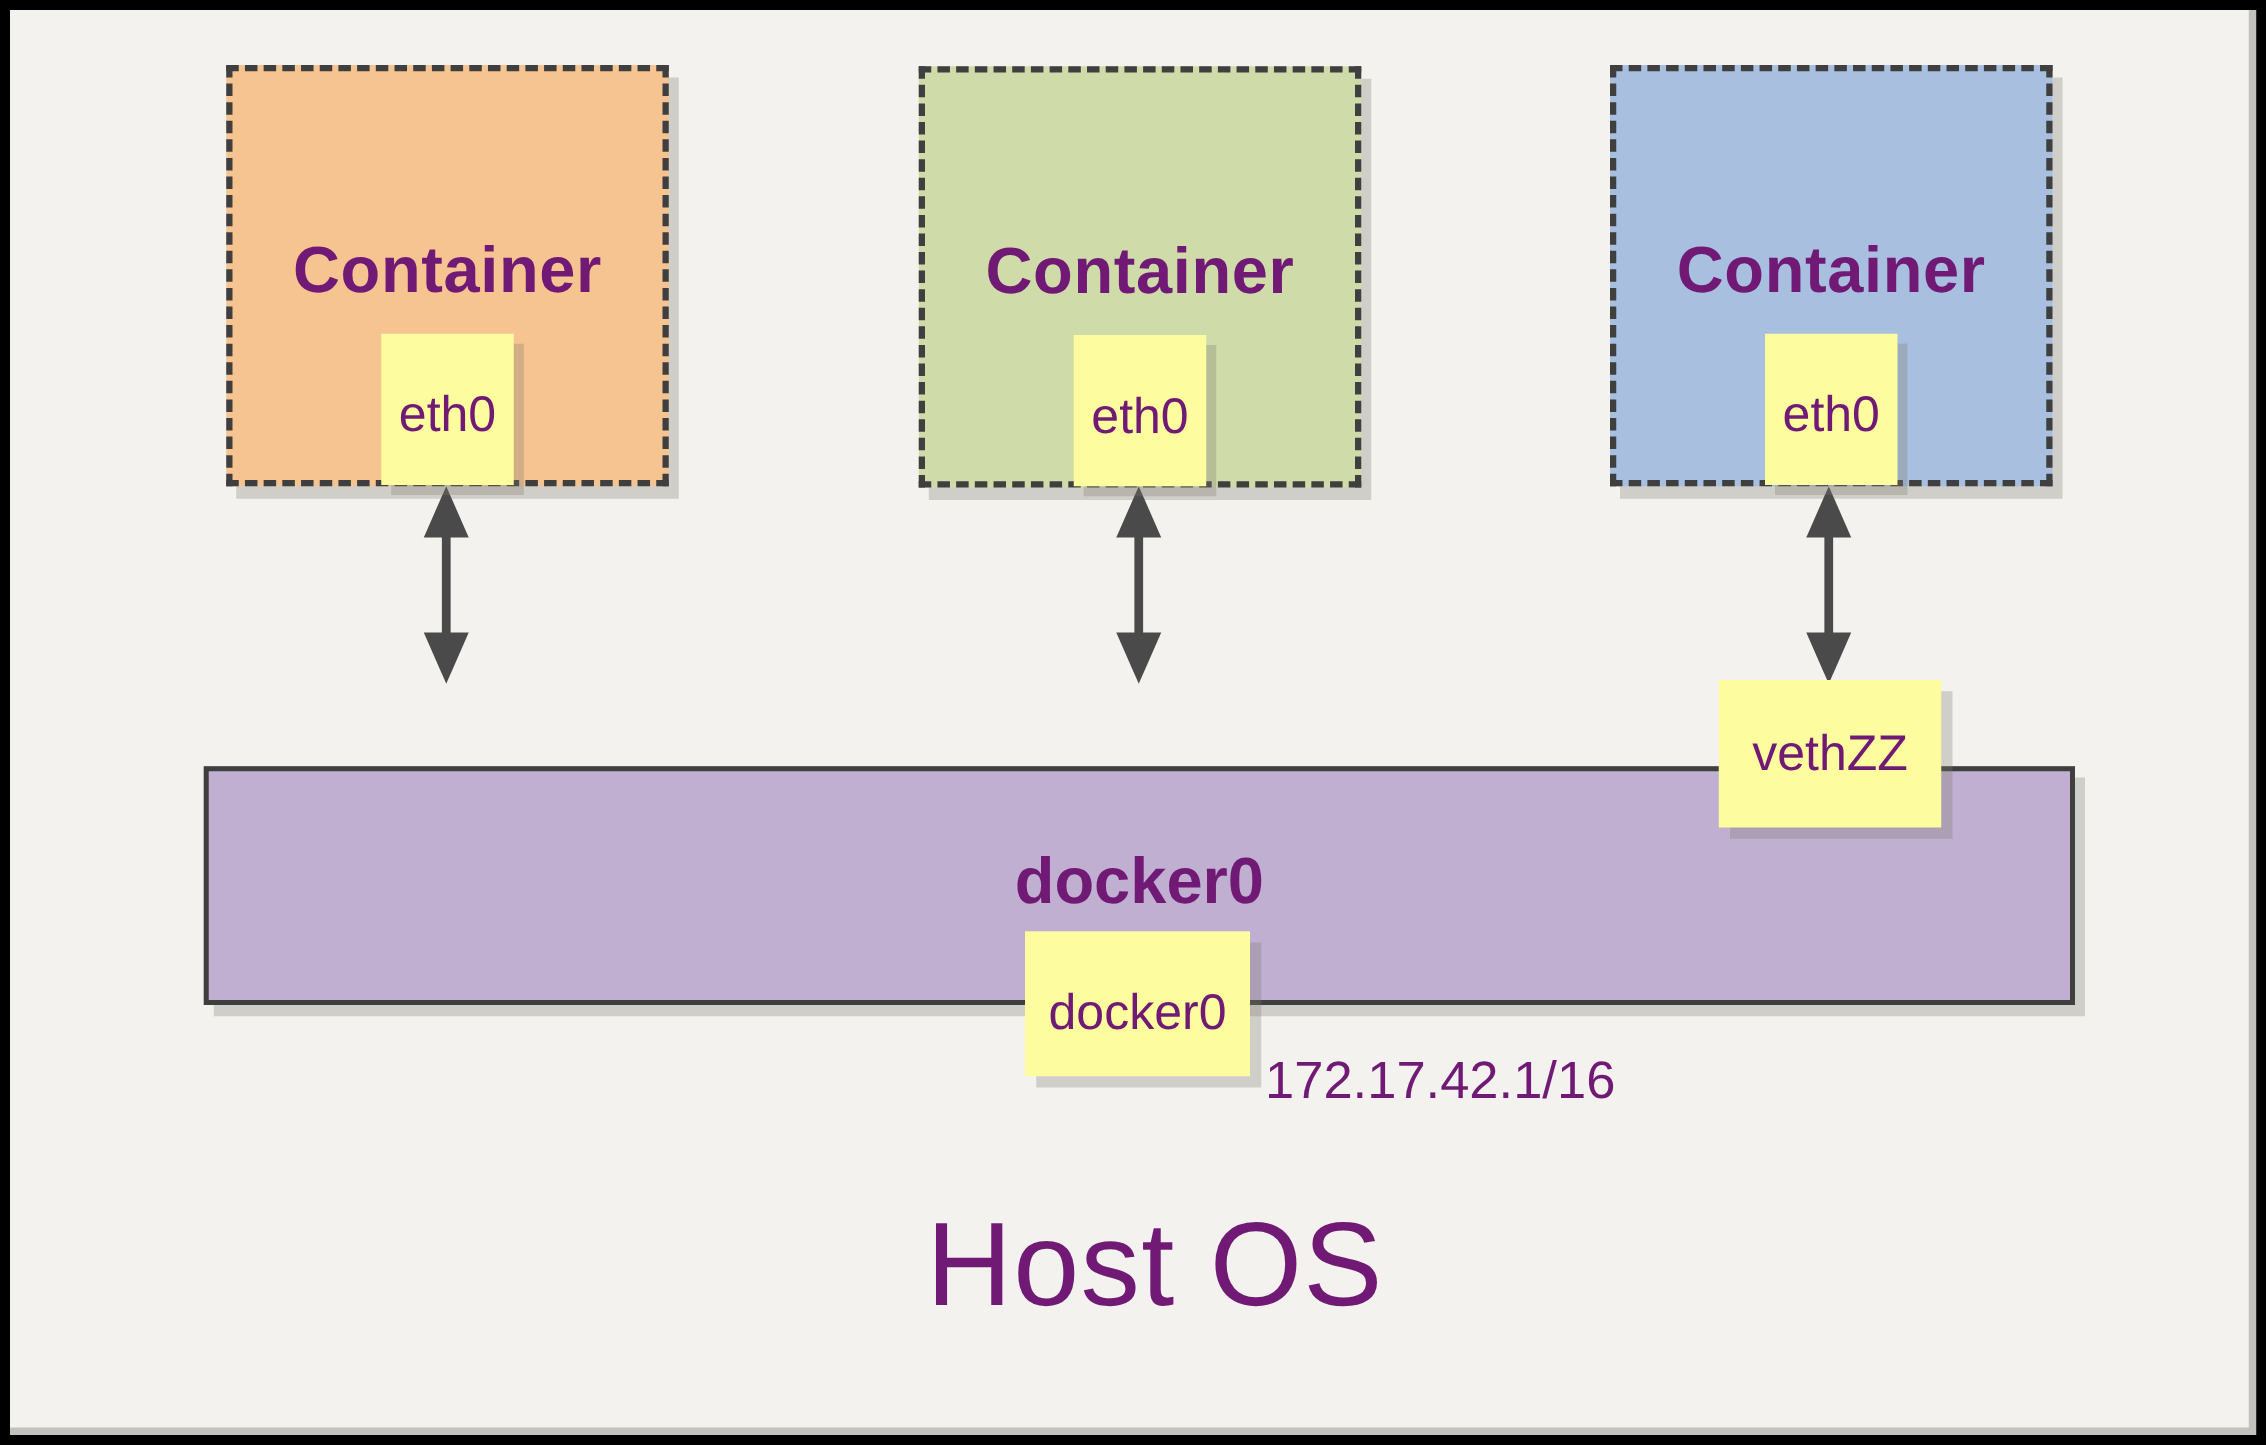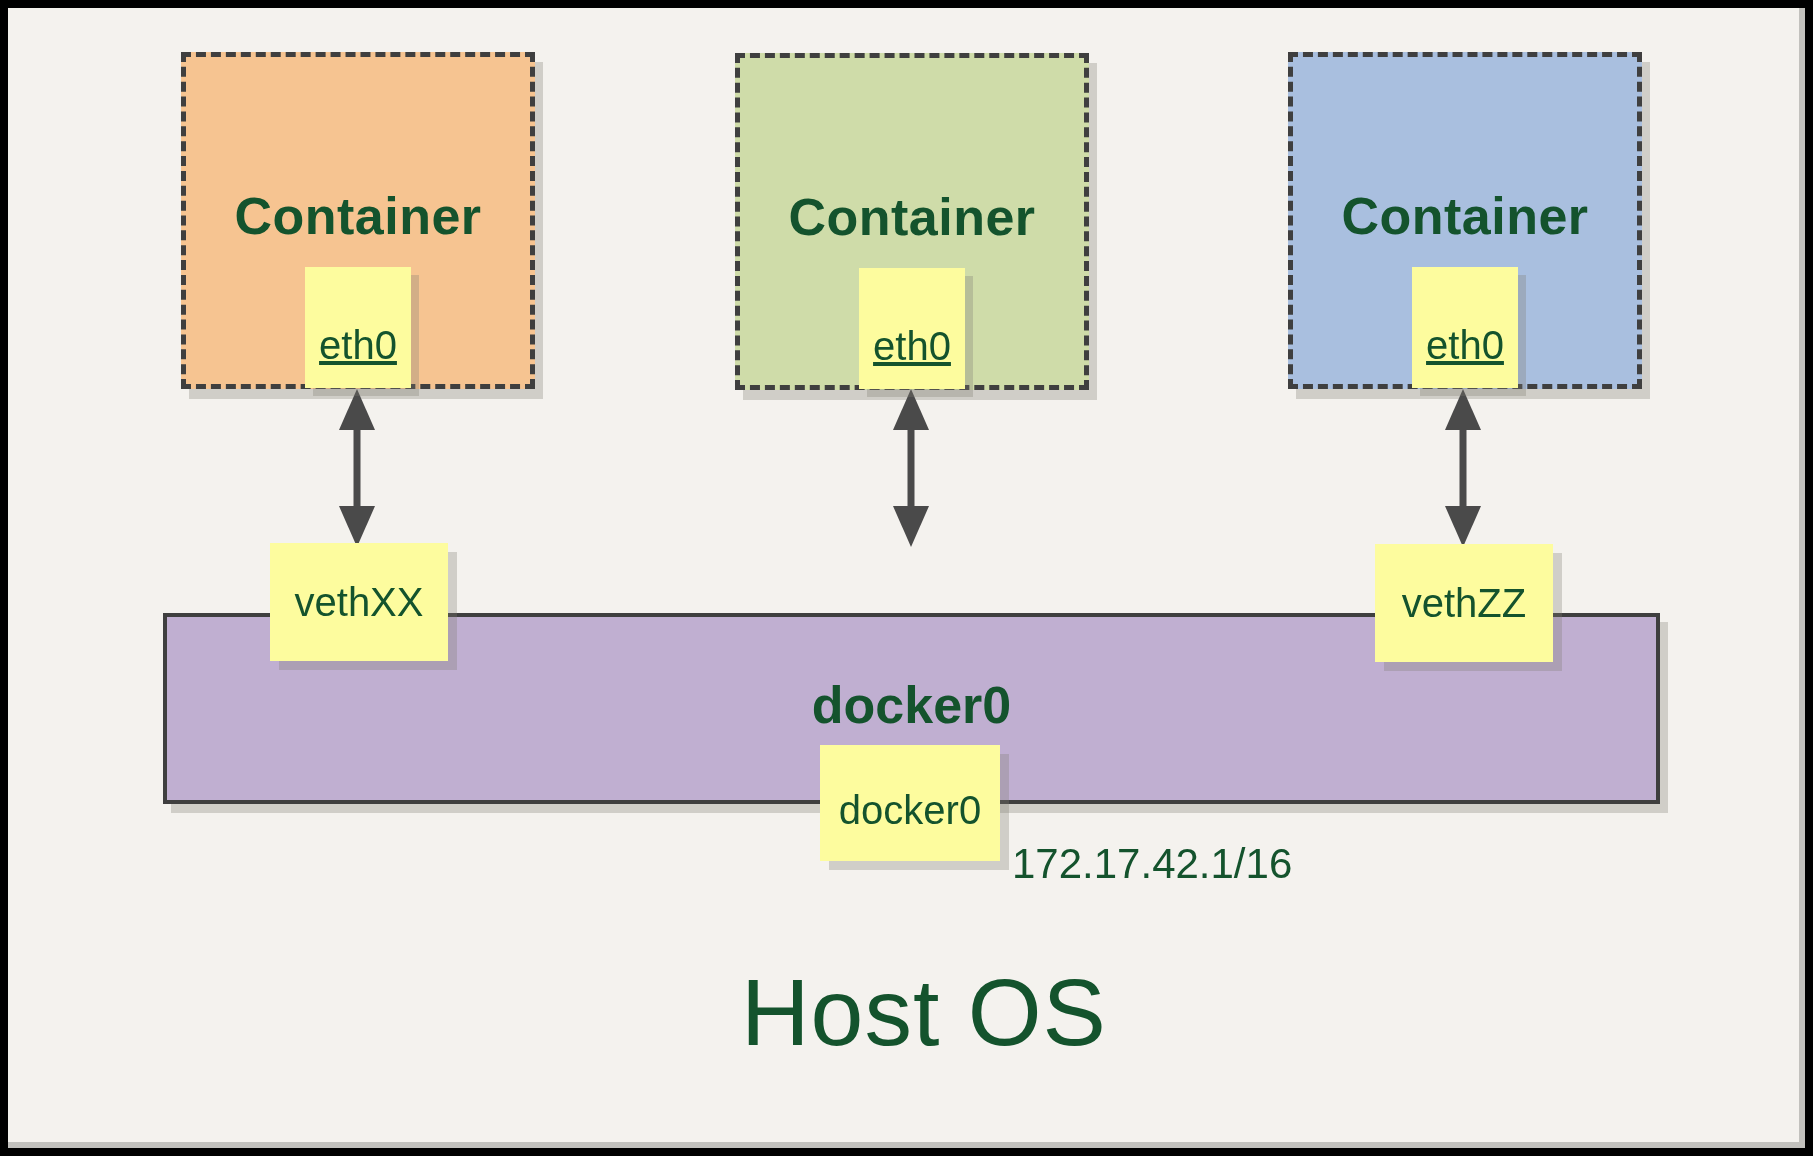--- a/index.html
+++ b/index.html
@@ -4,21 +4,21 @@
 <style>
   html,body{margin:0;padding:0;background:#000;}
   .frame{
     position:relative;
     width:1813px;height:1156px;
     background:#f4f2ee;
     box-sizing:border-box;
     box-shadow: inset 0 0 0 8px #000, inset -14px -14px 0 #c2c1bd;
     overflow:hidden;
     font-family:"Liberation Sans", sans-serif;
-    color:#14532d;
+    color:#701a75;
   }
 
   
   .container-box{
     position:absolute;
     width:354px;height:337px;
     border:5px dashed #3f3f3f;
     box-sizing:border-box;
     box-shadow:8px 10px 0 rgba(125,122,114,0.30);
   }
@@ -36,24 +36,23 @@
 
   
   .iface-box{
     position:absolute;
     left:50%;bottom:-4px;
     transform:translateX(-50%);
     width:106px;height:121px;
     background:#fdfc9e;
     box-shadow:8px 8px 0 rgba(125,122,114,0.30);
     display:flex;align-items:flex-end;justify-content:center;
-    padding-bottom:20px;box-sizing:border-box;
+    padding-bottom:33px;box-sizing:border-box;
     font-size:40px;
     z-index:4;
-    text-decoration:underline;
   }
 
   
   .arrow{position:absolute;width:64px;height:162px;z-index:2;}
 
   
   .veth-box{
     position:absolute;
     width:178px;height:118px;
     background:#fdfc9e;
@@ -147,23 +146,20 @@
     <line x1="32" y1="32" x2="32" y2="130" stroke="#4a4a4a" stroke-width="7"></line>
     <polygon points="32,2 14,43 50,43" fill="#4a4a4a"></polygon>
     <polygon points="32,160 14,119 50,119" fill="#4a4a4a"></polygon>
   </svg>
   <svg class="arrow" style="left:1431px;top:387px;" viewBox="0 0 64 162" aria-hidden="true">
     <line x1="32" y1="32" x2="32" y2="130" stroke="#4a4a4a" stroke-width="7"></line>
     <polygon points="32,2 14,43 50,43" fill="#4a4a4a"></polygon>
     <polygon points="32,160 14,119 50,119" fill="#4a4a4a"></polygon>
   </svg>
 
-  <div class="veth-box v1">
-    <span>vethXX</span>
-  </div>
   <div class="veth-box v3">
     <span>vethZZ</span>
   </div>
 
   <div class="bridge-bar">
     <div class="bridge-label">docker0</div>
   </div>
 
   <div class="docker0-box">
     <span>docker0</span>

